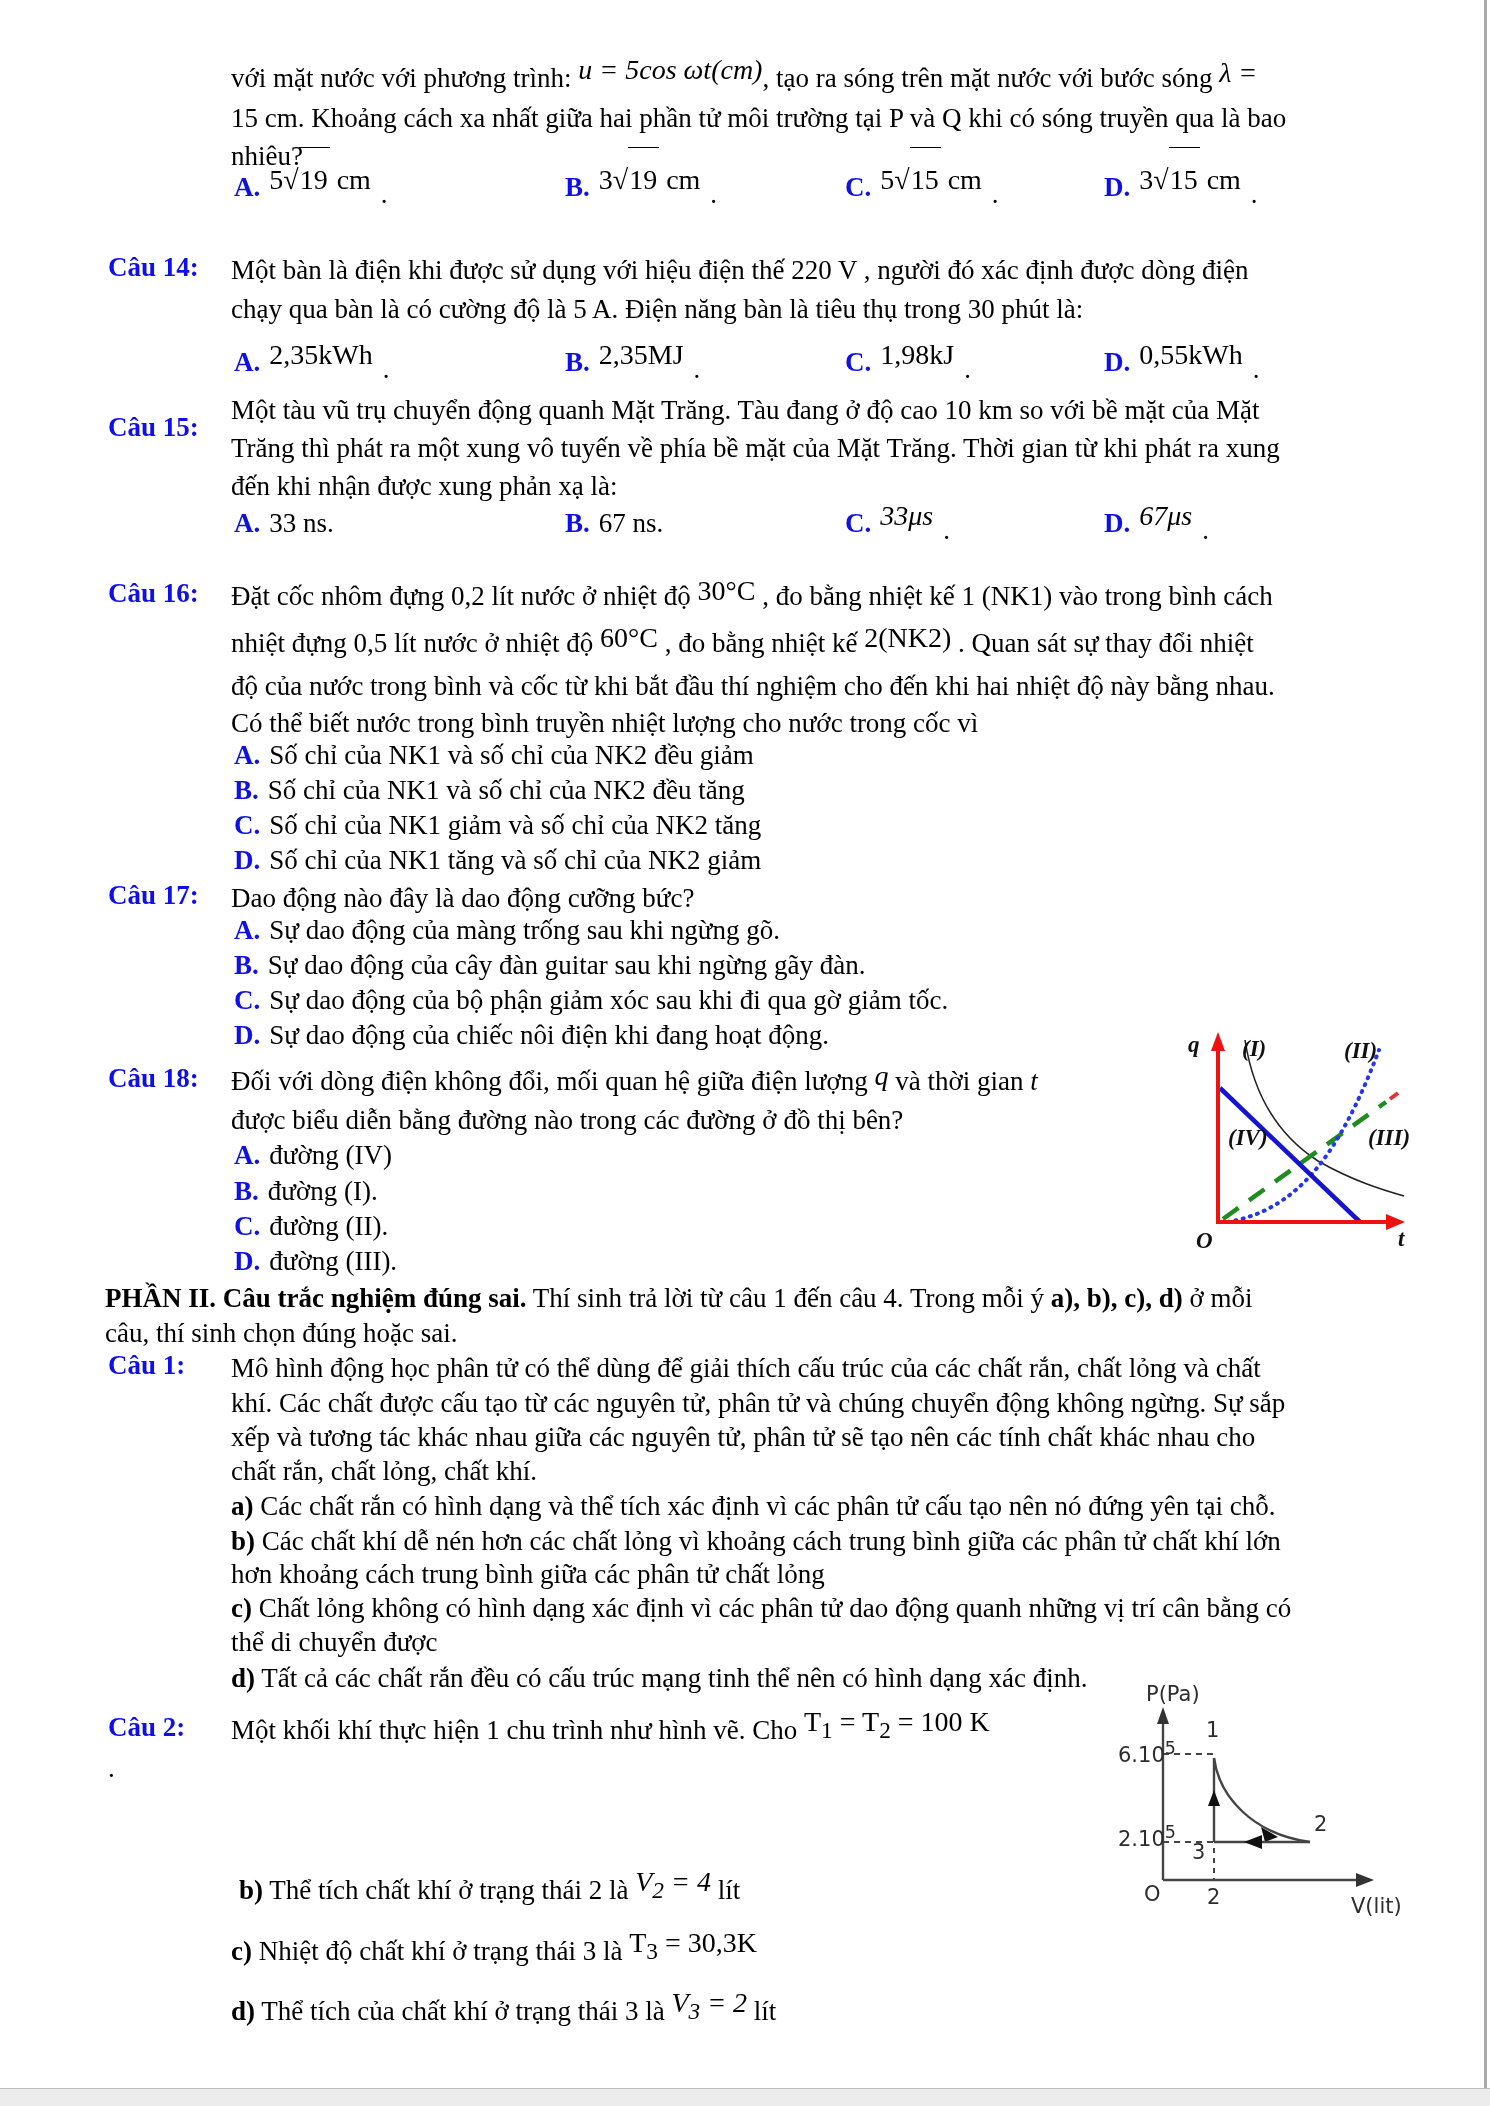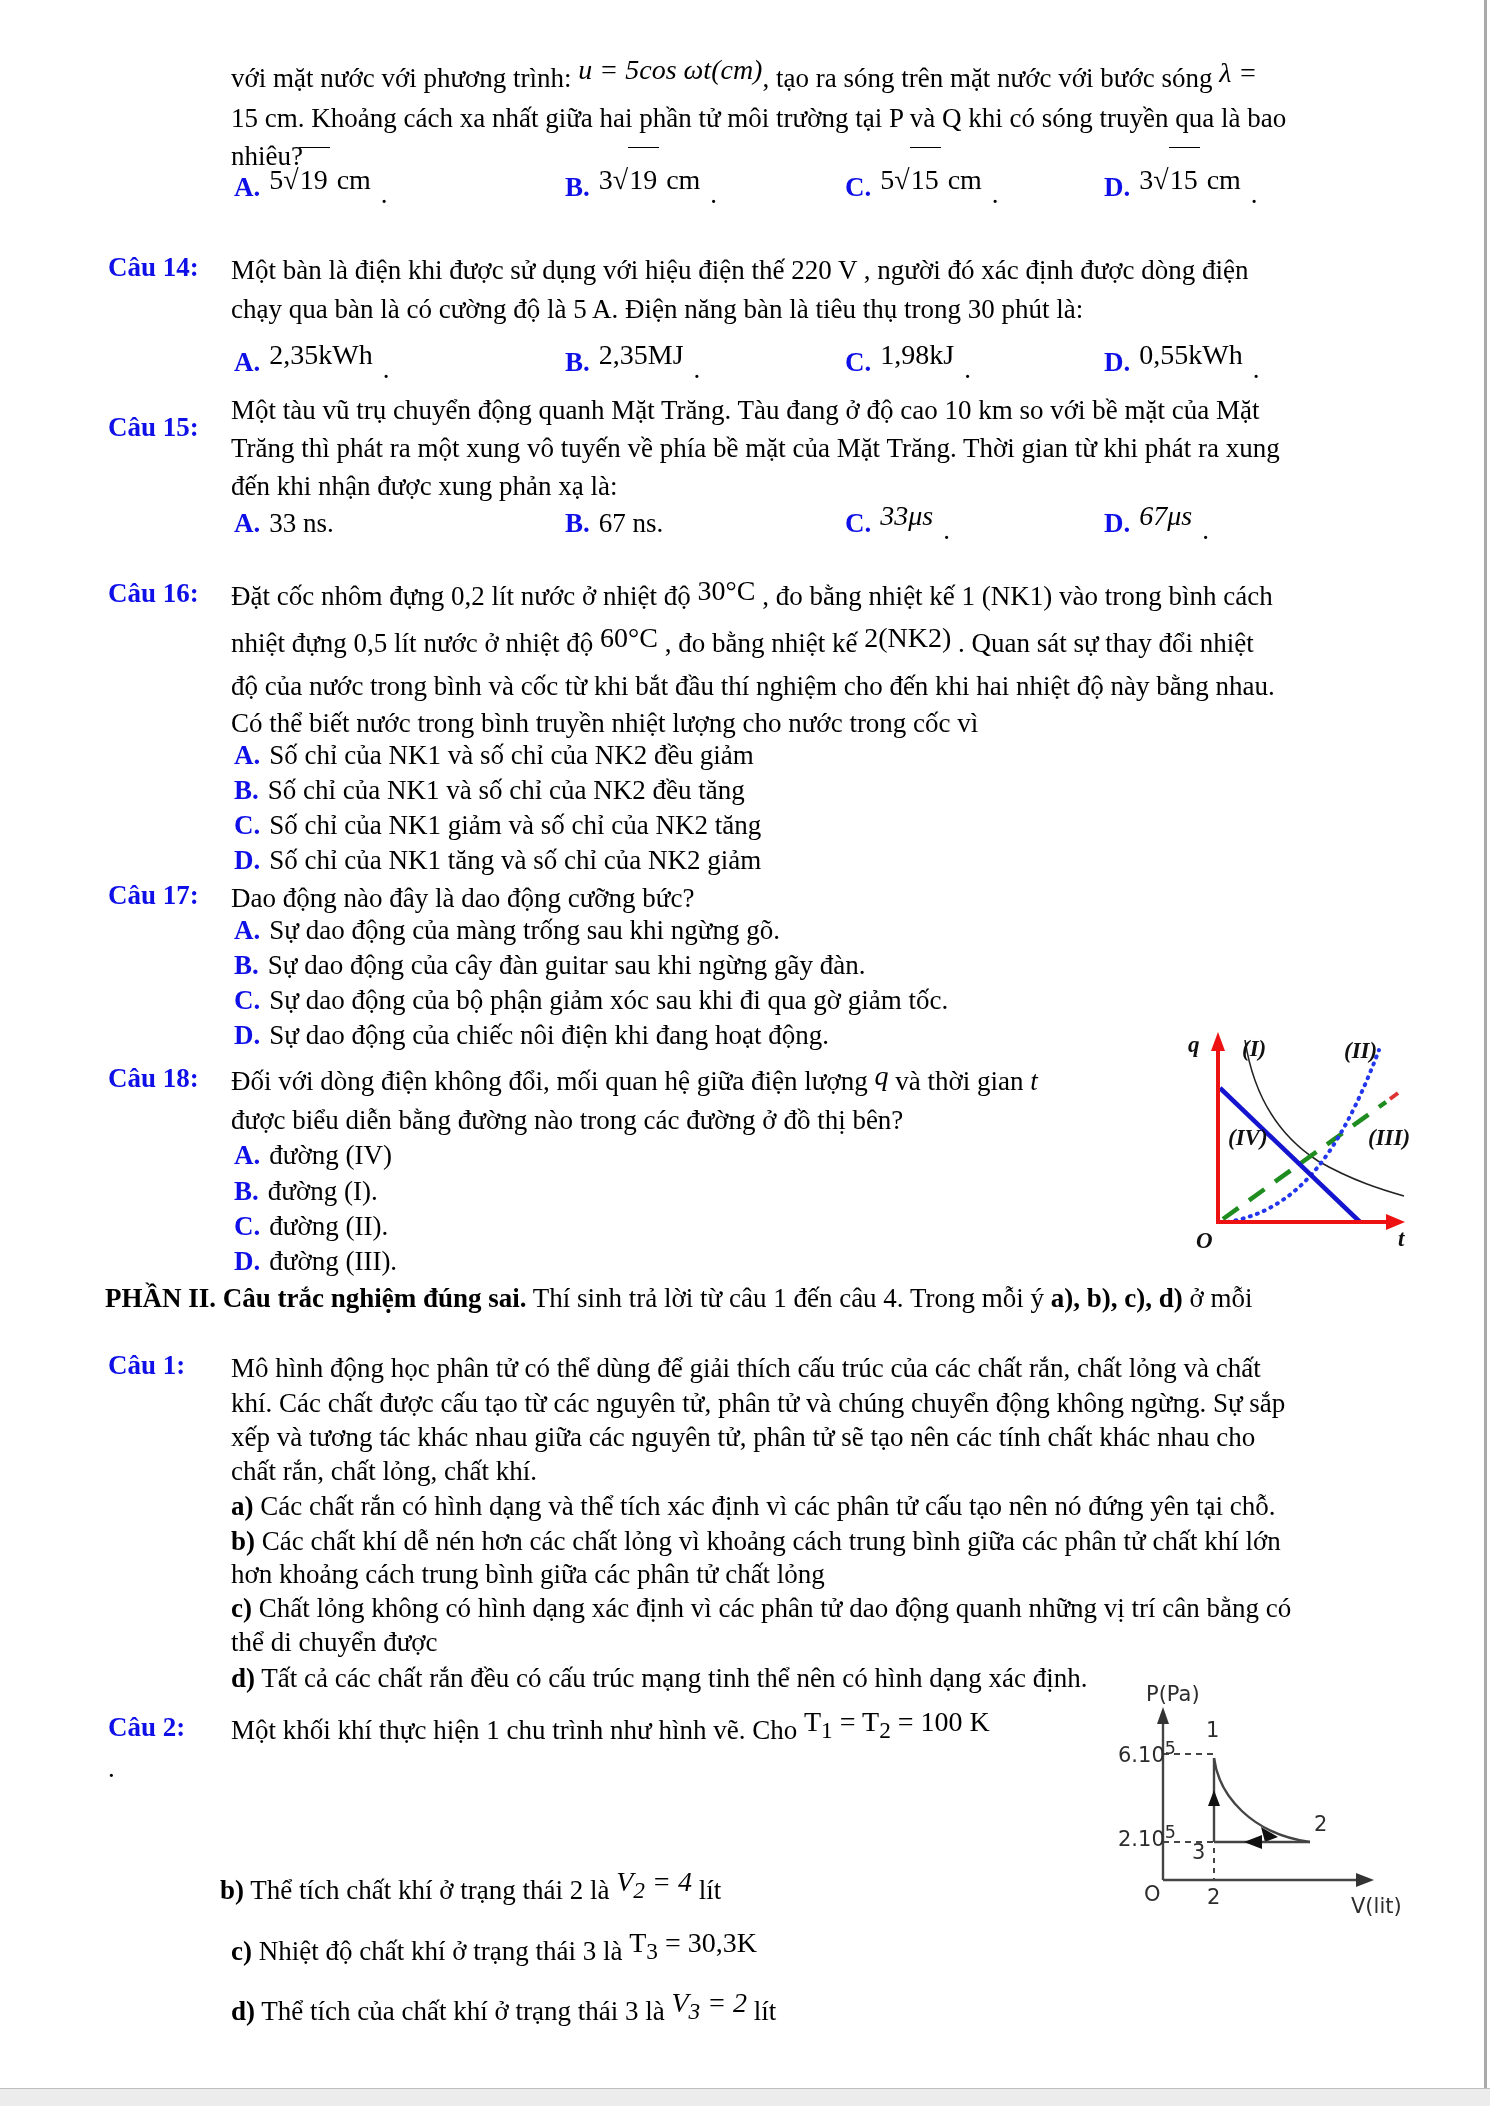--- a/index.html
+++ b/index.html
@@ -196,39 +196,40 @@
     <div class="flabel serifb" style="left:48px;top:198px">O</div>
     <div class="flabel serifb" style="left:94px;top:6px">(I)</div>
     <div class="flabel serifb" style="left:196px;top:8px">(II)</div>
     <div class="flabel serifb" style="left:220px;top:95px">(III)</div>
     <div class="flabel serifb" style="left:80px;top:95px">(IV)</div>
   </div>
 
   <div class="line" style="left:105px;top:1280px">
     <span class="b">PHẦN II. Câu trắc nghiệm đúng sai.</span><span> Thí sinh trả lời từ câu 1 đến câu 4. Trong mỗi ý </span><span class="b">a), b), c), d)</span><span> ở mỗi</span>
   </div>
+  <div class="line" style="left:105px;top:1315px">câu, thí sinh chọn đúng hoặc sai.</div>
 
   <div class="qlabel" style="left:108px;top:1350px">Câu 1:</div>
   <div class="line" style="left:231px;top:1350px">Mô hình động học phân tử có thể dùng để giải thích cấu trúc của các chất rắn, chất lỏng và chất</div>
   <div class="line" style="left:231px;top:1385px">khí. Các chất được cấu tạo từ các nguyên tử, phân tử và chúng chuyển động không ngừng. Sự sắp</div>
   <div class="line" style="left:231px;top:1419px">xếp và tương tác khác nhau giữa các nguyên tử, phân tử sẽ tạo nên các tính chất khác nhau cho</div>
   <div class="line" style="left:231px;top:1453px">chất rắn, chất lỏng, chất khí.</div>
   <div class="line" style="left:231px;top:1488px"><span class="itemletter">a)</span><span> Các chất rắn có hình dạng và thể tích xác định vì các phân tử cấu tạo nên nó đứng yên tại chỗ.</span></div>
   <div class="line" style="left:231px;top:1523px"><span class="itemletter">b)</span><span> Các chất khí dễ nén hơn các chất lỏng vì khoảng cách trung bình giữa các phân tử chất khí lớn</span></div>
   <div class="line" style="left:231px;top:1556px">hơn khoảng cách trung bình giữa các phân tử chất lỏng</div>
   <div class="line" style="left:231px;top:1590px"><span class="itemletter">c)</span><span> Chất lỏng không có hình dạng xác định vì các phân tử dao động quanh những vị trí cân bằng có</span></div>
   <div class="line" style="left:231px;top:1624px">thể di chuyển được</div>
   <div class="line" style="left:231px;top:1660px"><span class="itemletter">d)</span><span> Tất cả các chất rắn đều có cấu trúc mạng tinh thể nên có hình dạng xác định.</span></div>
 
   <div class="qlabel" style="left:108px;top:1712px">Câu 2:</div>
   <div class="line" style="left:231px;top:1712px">
     <span>Một khối khí thực hiện 1 chu trình như hình vẽ. Cho </span><span class="math raised">T<sub>1</sub> = T<sub>2</sub> = 100 K</span>
   </div>
   <div class="line" style="left:108px;top:1750px">.</div>
-  <div class="line" style="left:220px;top:1872px">
+  <div class="line" style="left:239px;top:1872px">
     <span class="itemletter">b)</span><span> Thể tích chất khí ở trạng thái 2 là </span><span class="math mi raised">V<sub>2</sub> = 4</span><span> lít</span>
   </div>
   <div class="line" style="left:231px;top:1933px">
     <span class="itemletter">c)</span><span> Nhiệt độ chất khí ở trạng thái 3 là </span><span class="math raised">T<sub>3</sub> = 30,3K</span>
   </div>
   <div class="line" style="left:231px;top:1993px">
     <span class="itemletter">d)</span><span> Thể tích của chất khí ở trạng thái 3 là </span><span class="math mi raised">V<sub>3</sub> = 2</span><span> lít</span>
   </div>
 
   <div class="fig" style="left:1118px;top:1682px;width:365px;height:270px">

